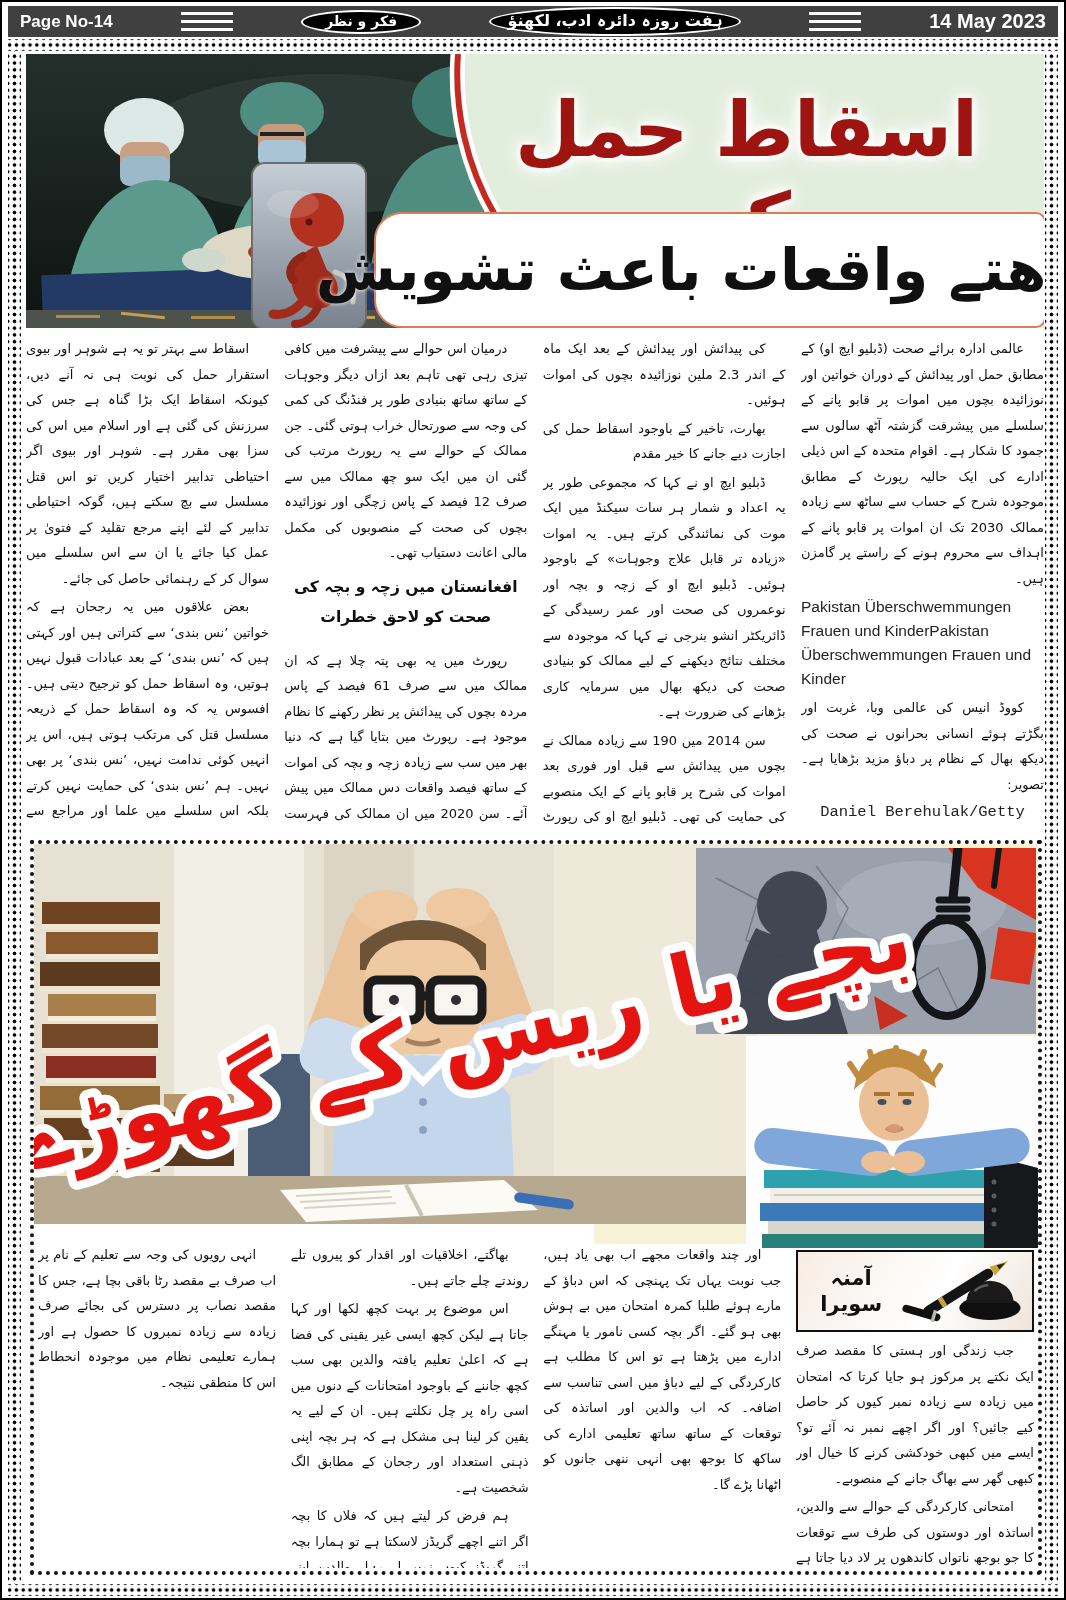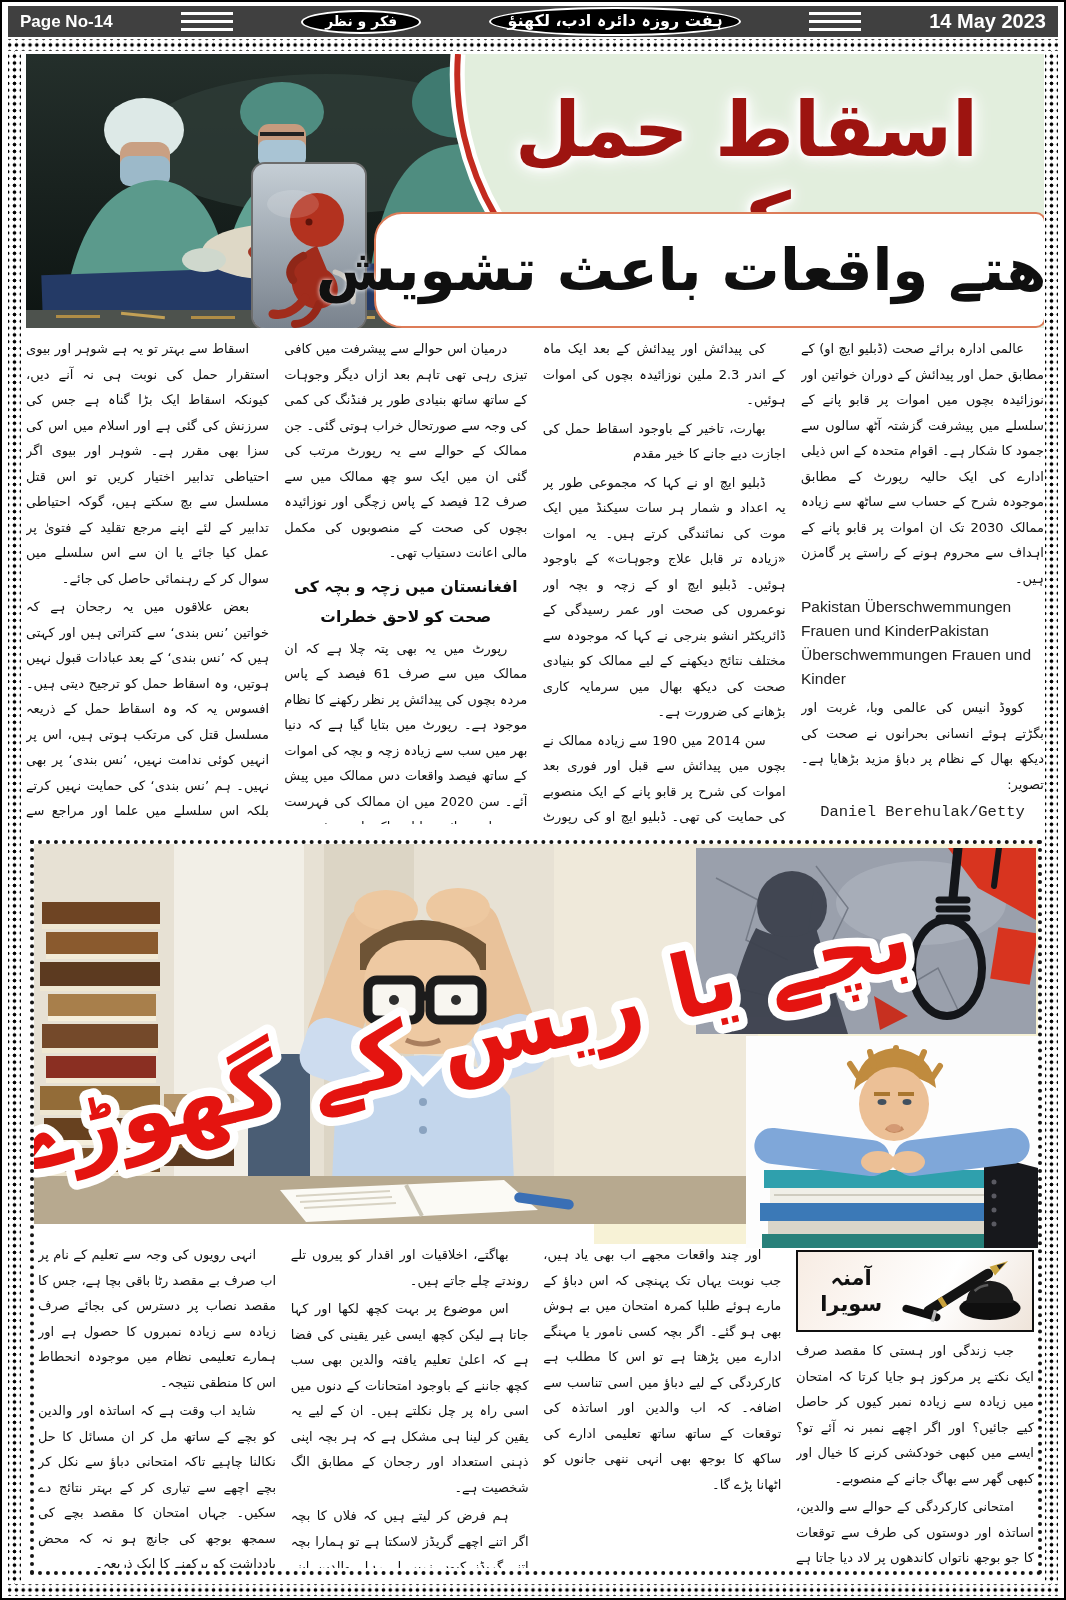--- a/index.html
+++ b/index.html
@@ -33,21 +33,21 @@
           border:2.5px solid #dd7c58;border-radius:28px 10px 10px 28px;
           display:flex;align-items:center;justify-content:center;}
   .subbox .t{direction:rtl;font-size:58px;font-weight:900;color:#101010;white-space:nowrap;
              text-shadow:0 0 4px #fff;}
   
   .cols{position:absolute;display:flex;flex-direction:row-reverse;justify-content:space-between;overflow:hidden;}
   .cols-top{left:24px;top:334px;width:1018px;height:488px;}
   .ucol{width:243px;height:100%;overflow:hidden;direction:rtl;text-align:justify;
         font-size:13px;line-height:25.5px;color:#101010;}
   .up{margin:0 0 3px;text-indent:20px;}
-  .uh{font-weight:bold;text-align:center;font-size:15.5px;line-height:30px;margin:6px 0 4px;text-indent:0;}
+  .uh{font-weight:bold;text-align:center;font-size:15.5px;line-height:30px;margin:6px 0 16px;text-indent:0;}
   .latin{direction:ltr;text-align:left;font-family:"Liberation Sans",sans-serif;
          font-size:15.5px;line-height:24px;color:#222;margin:4px 0;text-indent:0;}
   .credit{direction:ltr;text-align:center;font-family:Liberation Mono, monospace;
           font-size:15.5px;line-height:24px;color:#222;margin:0 0 4px;text-indent:0;}
   
   .frame{position:absolute;left:28px;top:838px;width:1012px;height:735px;
          box-sizing:border-box;border:4px dotted #151515;background:#fff;}
   .cream{position:absolute;left:560px;top:0;width:444px;height:400px;background:#f7f2d6;}
   .boywrap{position:absolute;left:0;top:0;width:724px;height:380px;}
   .noosewrap{position:absolute;left:662px;top:4px;width:340px;height:186px;}
@@ -343,18 +343,17 @@
       <p class="up">اور چند واقعات مجھے اب بھی یاد ہیں، جب نوبت یہاں تک پہنچی کہ اس دباؤ کے مارے ہوئے طلبا کمرہ امتحان میں بے ہوش بھی ہو گئے۔ اگر بچہ کسی نامور یا مہنگے ادارے میں پڑھتا ہے تو اس کا مطلب ہے کارکردگی کے لیے دباؤ میں اسی تناسب سے اضافہ۔ کہ اب والدین اور اساتذہ کی توقعات کے ساتھ ساتھ تعلیمی ادارے کی ساکھ کا بوجھ بھی انہی ننھی جانوں کو اٹھانا پڑے گا۔</p>
 
     </div>
     <div class="ucol-b">
       <p class="up">بھاگتے، اخلاقیات اور اقدار کو پیروں تلے روندتے چلے جاتے ہیں۔</p>
       <p class="up">اس موضوع پر بہت کچھ لکھا اور کہا جاتا ہے لیکن کچھ ایسی غیر یقینی کی فضا ہے کہ اعلیٰ تعلیم یافتہ والدین بھی سب کچھ جاننے کے باوجود امتحانات کے دنوں میں اسی راہ پر چل نکلتے ہیں۔ ان کے لیے یہ یقین کر لینا ہی مشکل ہے کہ ہر بچہ اپنی ذہنی استعداد اور رجحان کے مطابق الگ شخصیت ہے۔</p>
       <p class="up">ہم فرض کر لیتے ہیں کہ فلاں کا بچہ اگر اتنے اچھے گریڈز لاسکتا ہے تو ہمارا بچہ اتنے گریڈز کیوں نہیں لے رہا۔ والدین اپنے بچے کی کارکردگی کو اس کی تربیت کی بجائے ایک معاشرتی تفاخر کی علامت بنانا چاہتے ہیں۔ امتحان میں بچے کے حاصل کردہ نمبر اس کی کارکردگی کی بجائے اس کے سرپرستوں کے غرور کا سرٹیفکیٹ بن جاتے ہیں۔ شاید ہمارے</p>
     </div>
     <div class="ucol-b">
       <p class="up">انہی رویوں کی وجہ سے تعلیم کے نام پر اب صرف بے مقصد رٹا باقی بچا ہے، جس کا مقصد نصاب پر دسترس کی بجائے صرف زیادہ سے زیادہ نمبروں کا حصول ہے اور ہمارے تعلیمی نظام میں موجودہ انحطاط اس کا منطقی نتیجہ۔</p>
-      <p class="up">شاید اب وقت ہے کہ اساتذہ اور والدین کو بچے کے ساتھ مل کر ان مسائل کا حل نکالنا چاہیے تاکہ امتحانی دباؤ سے نکل کر بچے اچھے سے تیاری کر کے بہتر نتائج دے سکیں۔ جہاں امتحان کا مقصد بچے کی سمجھ بوجھ کی جانچ ہو نہ کہ محض یادداشت کو پرکھنے کا ایک ذریعہ۔</p>
 
     </div>
   </div>
 
 </div>
 
 </body></html>

